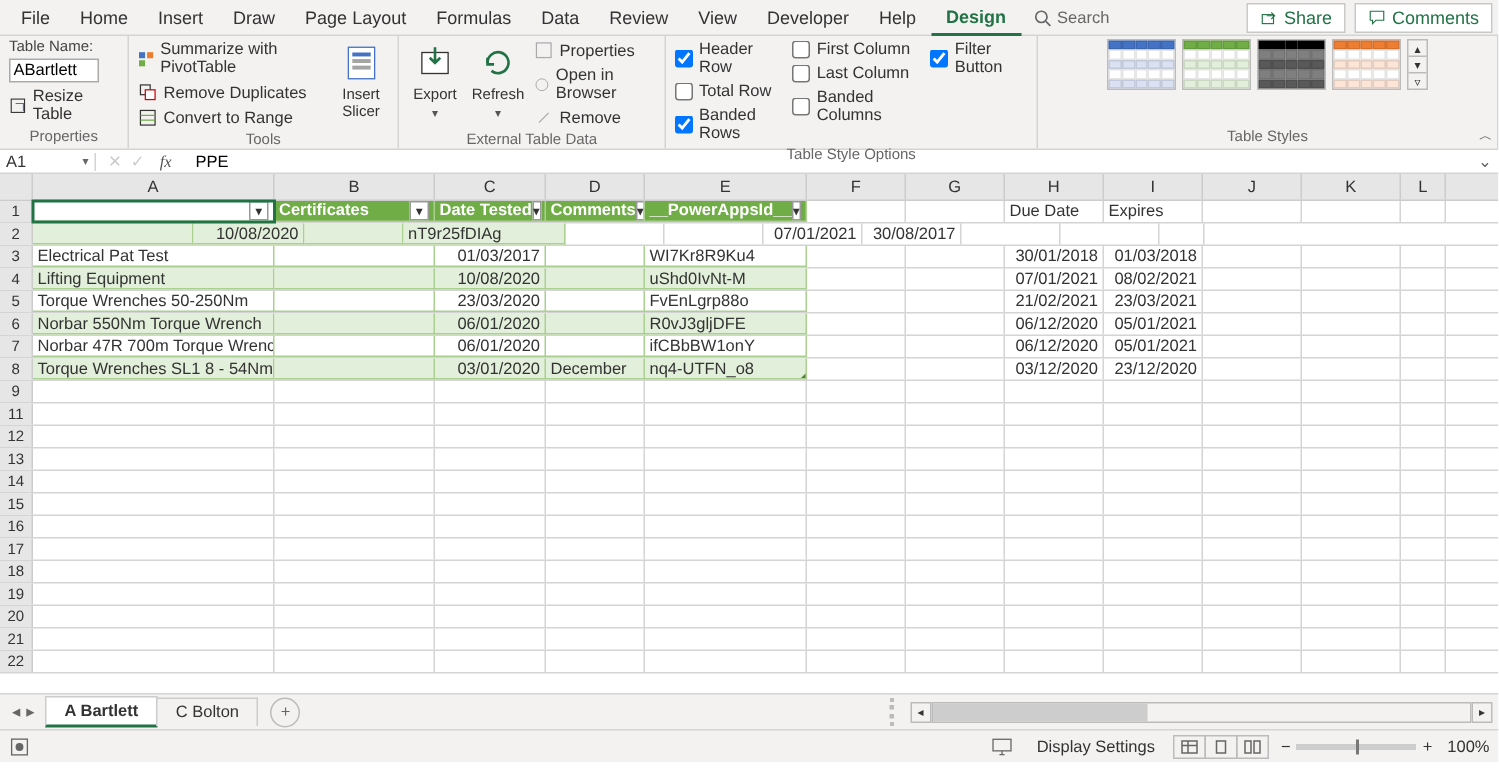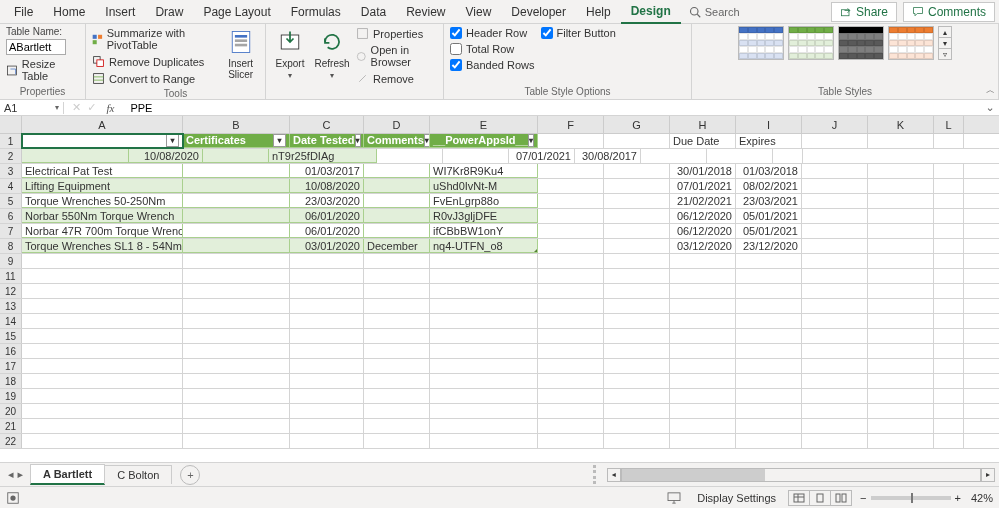--- a/index.html
+++ b/index.html
@@ -227,36 +227,51 @@
             <span>Open in Browser</span>
           </div>
         <div class="small-btn">
             <svg viewBox="0 0 16 16">
               <path d="M4 12l8-8" stroke="#aaa"></path>
             </svg>
             <span>Remove</span>
           </div>
       </div>
     </div>
+    <div class="group-label">External Table Data</div>
   </div>
 
   <div class="group" style="width:248px;">
     <div class="group-body">
       <div class="stack">
         <label class="chk">
             <input type="checkbox" checked="" style="">
             <span>Header Row</span>
           </label>
         <label class="chk">
             <input type="checkbox" style="">
             <span>Total Row</span>
           </label>
         <label class="chk">
             <input type="checkbox" checked="" style="">
             <span>Banded Rows</span>
+          </label>
+      </div>
+      <div class="stack">
+        <label class="chk">
+            <input type="checkbox" style="">
+            <span>First Column</span>
+          </label>
+        <label class="chk">
+            <input type="checkbox" style="">
+            <span>Last Column</span>
+          </label>
+        <label class="chk">
+            <input type="checkbox" style="">
+            <span>Banded Columns</span>
           </label>
       </div>
       <div class="stack">
         <label class="chk">
             <input type="checkbox" checked="" style="">
             <span>Filter Button</span>
           </label>
       </div>
     </div>
     <div class="group-label">Table Style Options</div>
@@ -837,15 +852,15 @@
         <svg width="12" height="10" viewBox="0 0 12 10">
           <rect x="1" y="1" width="4" height="8" fill="none" stroke="#666"></rect>
           <rect x="7" y="1" width="4" height="8" fill="none" stroke="#666"></rect>
         </svg>
       </div>
   </div>
   <div class="zoom-slider">
     <span>−</span>
     <div class="zoom-track"></div>
     <span>+</span>
-    <span style="margin-left:6px;">42%</span>
+    <span style="margin-left:6px;">100%</span>
   </div>
 </div>
 
 </body></html>

